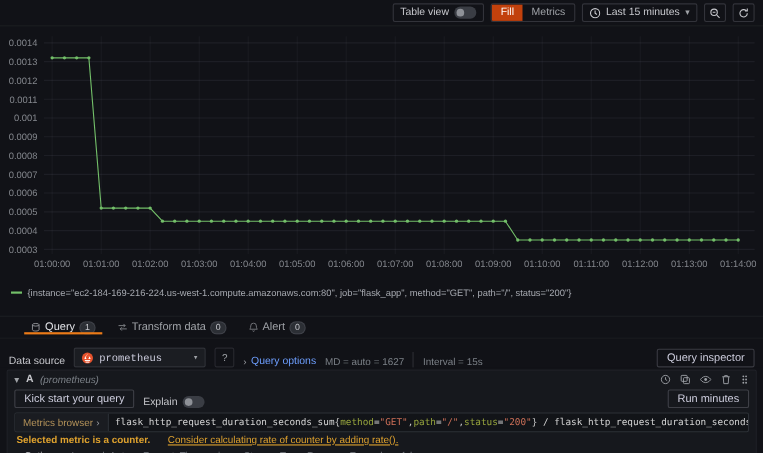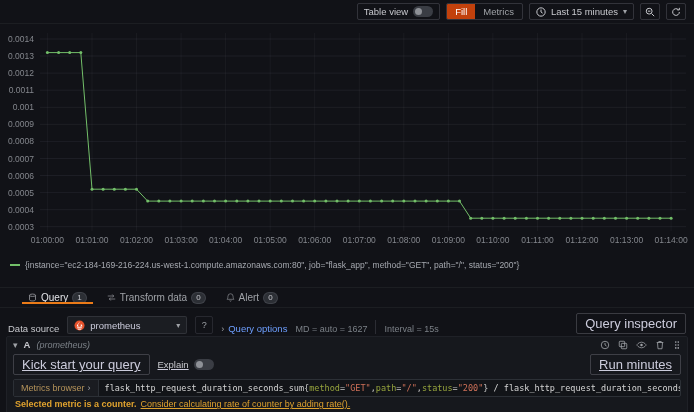--- a/index.html
+++ b/index.html
@@ -42,49 +42,49 @@
   .badge { background:#2c2f35; border:1px solid rgba(204,204,220,0.12); color:#c7c8cd;
     border-radius:7px; font-size:8px; padding:0 4px; line-height:10px; }
   .tab svg { opacity:.8; }
 
   
   .ds-row { display:flex; align-items:flex-end; gap:8px; height:26px; padding:0 8px;
     background:#111217; }
   .ds-label { font-size:9.5px; color:#c7c8cd; }
   .ds-picker { display:flex; align-items:center; gap:5px; background:#1b1d22;
     border:1px solid rgba(204,204,220,0.12); border-radius:2px; height:18px; padding:0 6px;
-    min-width:120px; font-size:9.5px; cursor:pointer; }
+    min-width:120px; font-size:9.5px; cursor:pointer;font-family:Liberation Mono, monospace; }
   .help-btn { width:18px; height:18px; border:1px solid rgba(204,204,220,0.12); border-radius:2px;
     display:flex; align-items:center; justify-content:center; font-size:9px; color:#9fa2a7; cursor:pointer; }
   .q-opts { display:flex; align-items:center; gap:4px; font-size:9.5px; color:#6e9fff; cursor:pointer; }
   .muted { font-size:9px; color:#7b8087; }
   .spacer { flex:1; }
   .btn { border:1px solid rgba(204,204,220,0.22); background:transparent; color:#ccccdc;
-    border-radius:2px; font-size:13px; padding:2px 8px; cursor:pointer;
+    border-radius:2px; font-size:10px; padding:2px 8px; cursor:pointer;
     font-family:"Liberation Sans",sans-serif; }
 
   
   .q-card { margin:2px 6px 0 6px; background:#16181d; border:1px solid #1f2127; border-radius:2px; }
   .q-head { display:flex; align-items:center; gap:6px; height:15px; padding:0 6px; font-size:9.5px; }
   .q-ref { font-weight:bold; color:#c7c8cd; }
   .q-ds-hint { font-style:italic; color:#7b8087; font-size:9px; }
   .q-head-icons { display:flex; align-items:center; gap:8px; margin-left:auto; color:#9fa2a7; }
   .q-head-icons svg { cursor:pointer; }
-  .q-toolbar { display:flex; align-items:center; gap:8px; padding:2px 6px 4px 6px;text-decoration:underline; }
+  .q-toolbar { display:flex; align-items:flex-end; gap:8px; padding:2px 6px 4px 6px; }
   .explain { display:flex; align-items:center; gap:5px; font-size:9.5px; color:#c7c8cd; }
   .code-row { display:flex; align-items:stretch; margin:0 6px; border:1px solid #2c3036;
     border-radius:2px; background:#121418; }
   .mb-btn { display:flex; align-items:center; gap:3px; padding:2px 7px; font-size:9px;
     color:#b5935a; border-right:1px solid #2c3036; background:#1a1c21; cursor:pointer; white-space:nowrap; }
   .code-text { font-family:"DejaVu Sans Mono", monospace; font-size:8.5px; padding:3px 6px;
     white-space:nowrap; overflow:hidden; color:#d4d4d4; }
   .tok-metric { color:#d4d4d4; } .tok-punct { color:#c8c8c8; }
   .tok-label { color:#96a43d;text-align:center; } .tok-string { color:#ce7058; } .tok-operator { color:#d4d4d4; }
   .warn-row { padding:2px 8px 1px 8px; font-size:9px; color:#dfa22e; white-space:nowrap; }
-  .warn-bold { font-weight:bold; margin-right:4px; }
+  .warn-bold { font-weight:bold; margin-right:16px; }
   .warn-link { text-decoration:underline; cursor:pointer; color:#dfa22e; }
   .opts-row { display:flex; align-items:center; gap:12px; padding:3px 8px 4px 8px; font-size:9px; }
   .opts-label { color:#c7c8cd; display:flex; gap:4px; align-items:center; cursor:pointer; }
   .opt-item { color:#7b8087; }
   .chev { color:#9fa2a7; font-size:9px; }
 </style>
 </head>
 <body>
 
 <div class="toolbar">

